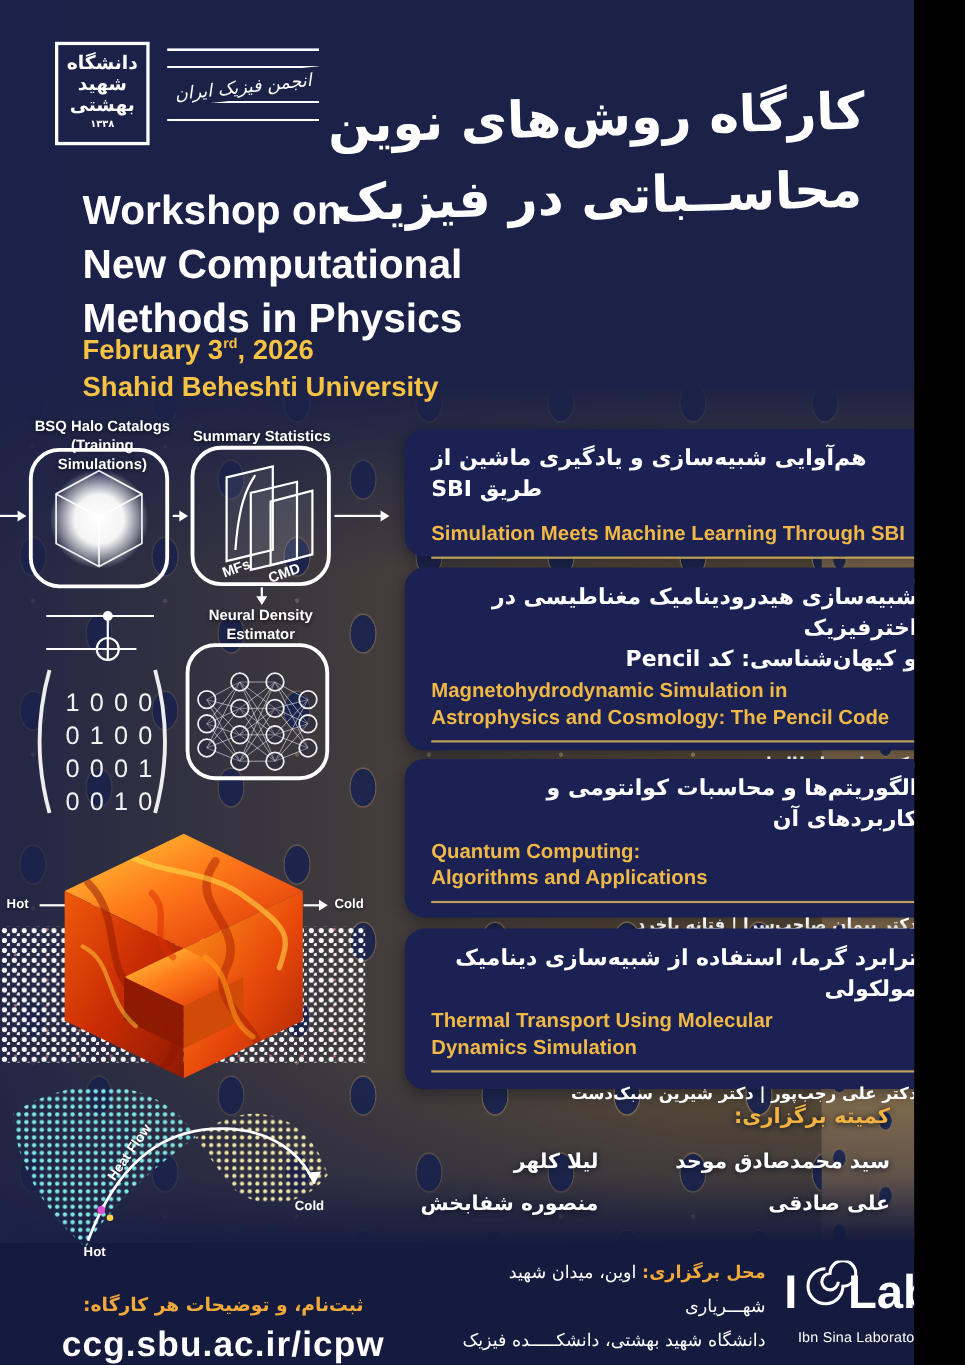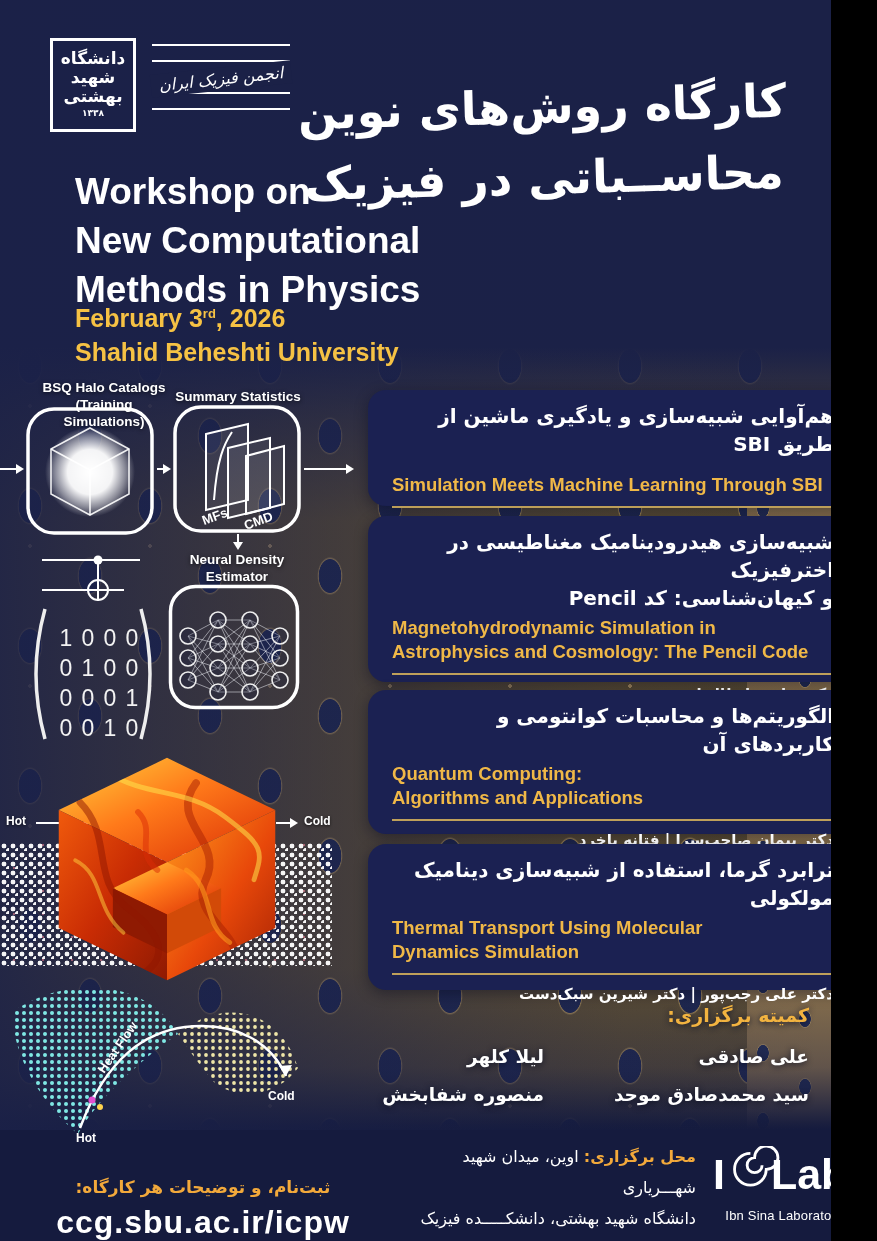--- a/index.html
+++ b/index.html
@@ -52,21 +52,21 @@
       radial-gradient(circle at 4px 4px,rgba(255,255,255,.95) 2.1px,transparent 2.7px),
       radial-gradient(circle at 8.5px 8.5px,rgba(255,255,255,.95) 2.1px,transparent 2.7px),
       radial-gradient(circle at 14px 3px,rgba(244,130,150,.55) 1.1px,transparent 1.6px);
     background-size:9px 9px,9px 9px,29px 23px;}
   .hc-label{position:absolute;color:#fff;font-family:"Liberation Sans",sans-serif;font-size:12px;font-weight:bold;
     text-shadow:0 1px 3px rgba(0,0,0,.7);}
   
   .card{position:absolute;left:368px;width:490px;background:#1b2152;border-radius:18px;
     box-sizing:border-box;padding:12px 24px 8px;box-shadow:0 4px 14px rgba(8,10,30,.45);}
   .card .fa{direction:rtl;color:#fff;font-weight:bold;font-size:20px;line-height:1.4;text-align:right;}
-  .card .fa.center{text-align:right;}
+  .card .fa.center{text-align:left;}
   .card .en{color:#f0b847;font-family:"Liberation Sans",sans-serif;font-weight:bold;font-size:18.5px;line-height:1.3;margin-top:4px;}
   .card .en.center{text-align:left;margin-top:15px;}
   .card .divider{border-top:2px solid #bfa05a;margin:9px 0 8px;}
   .card .speakers{direction:rtl;color:#fff;font-weight:bold;font-size:15px;text-align:right;line-height:1.5;}
   
   .committee-heading{position:absolute;right:22px;top:1004px;color:#f2b340;font-size:19px;font-weight:bold;direction:rtl;
     text-shadow:0 1px 6px rgba(10,14,35,.9);}
   .committee-cols{position:absolute;right:22px;top:1038px;width:560px;display:flex;direction:rtl;
     text-shadow:0 1px 6px rgba(10,14,35,.9);}
   .committee-col{width:265px;color:#fff;font-size:18.5px;font-weight:bold;line-height:38px;text-align:right;direction:rtl;}
@@ -108,21 +108,21 @@
   <div class="title-en">
     <div>Workshop on</div>
     <div>New Computational</div>
     <div>Methods in Physics</div>
   </div>
   <div class="date-en">
     <span>February 3</span><sup>rd</sup><span>, 2026</span>
     <div>Shahid Beheshti University</div>
   </div>
 
-  <div class="diag-label preline" style="left:34px;top:380px;width:140px;">BSQ Halo Catalogs
+  <div class="diag-label preline" style="left:23px;top:380px;width:140px;">BSQ Halo Catalogs
 (Training Simulations)</div>
   <div class="diag-label" style="left:168px;top:389px;width:140px;">Summary Statistics</div>
 
   <div class="harrow" style="left:0;top:468px;width:22px;"></div>
   <svg style="position:absolute;left:25px;top:406px;" width="130" height="130" viewBox="0 0 130 130">
     <defs>
         <radialGradient id="halo">
           <stop offset="0" stop-color="#fff"></stop>
           <stop offset=".5" stop-color="#fff" stop-opacity=".95"></stop>
           <stop offset=".78" stop-color="#fff" stop-opacity=".45"></stop>
@@ -335,22 +335,22 @@
     <div class="fa">ترابرد گرما، استفاده از شبیه‌سازی دینامیک مولکولی</div>
     <div class="en preline">Thermal Transport Using Molecular
 Dynamics Simulation</div>
     <div class="divider"></div>
     <div class="speakers">دکتر علی رجب‌پور | دکتر شیرین سبک‌دست</div>
   </div>
 
   <div class="committee-heading">کمیته برگزاری:</div>
   <div class="committee-cols">
     <div class="committee-col">
+      <div>سید محمدصادق موحد</div>
       <div>علی صادقی</div>
-      <div>سید محمدصادق موحد</div>
     </div>
     <div class="committee-col">
       <div>لیلا کلهر</div>
       <div>منصوره شفابخش</div>
     </div>
   </div>
 
   <div class="bar"></div>
   <div class="reg">
     <div class="lbl">ثبت‌نام، و توضیحات هر کارگاه:</div>

